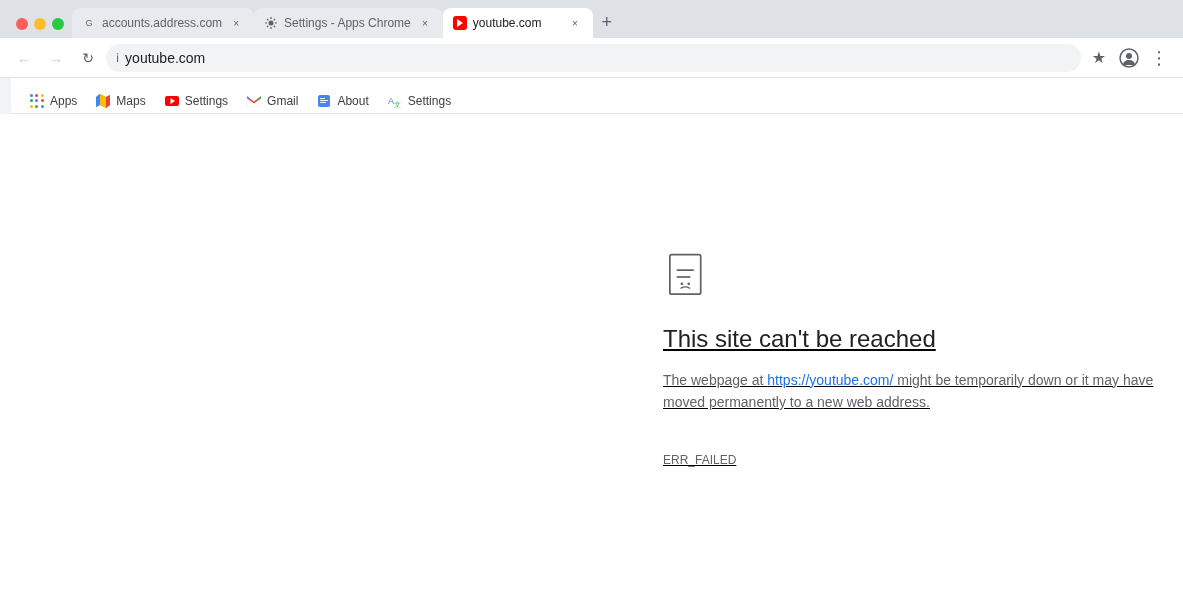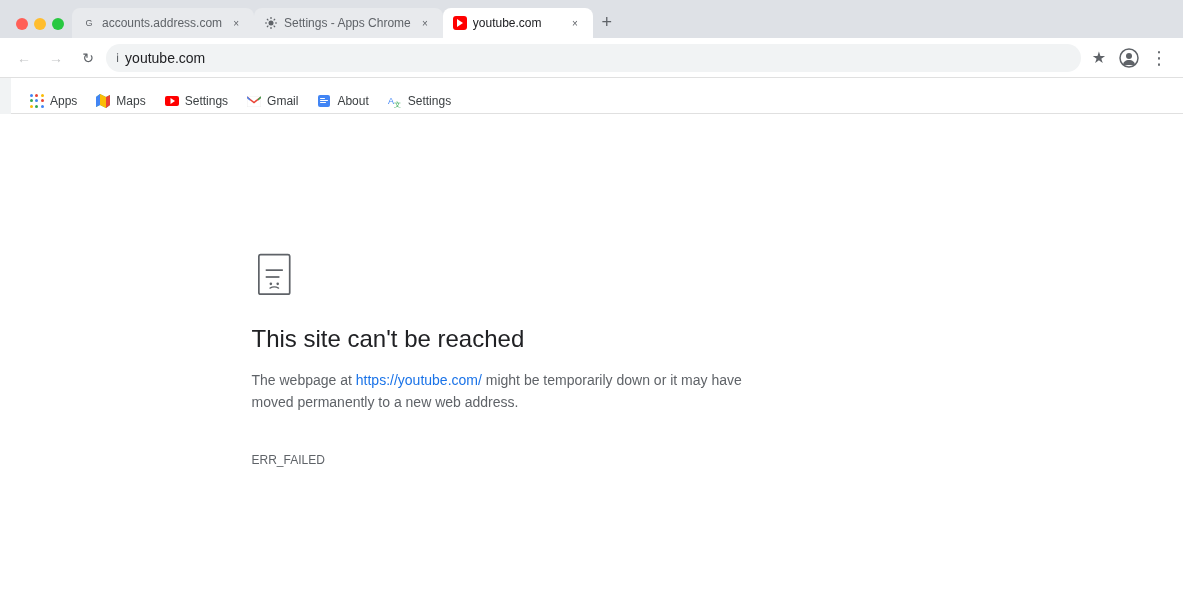--- a/index.html
+++ b/index.html
@@ -162,22 +162,23 @@
       font-size: 12px;
     }
 
     
     .main-content {
       background: #fff;
       flex: 1;
       height: calc(606px - 38px - 40px - 36px);
       display: flex;
       align-items: center;
-      justify-content: center;
+      justify-content: flex-end;
       padding: 20px;
+      text-decoration: underline;
     }
     .error-container {
       display: flex;
       flex-direction: column;
       align-items: flex-start;
       max-width: 500px;
       margin-left: -180px;
     }
     .error-icon {
       margin-bottom: 20px;

